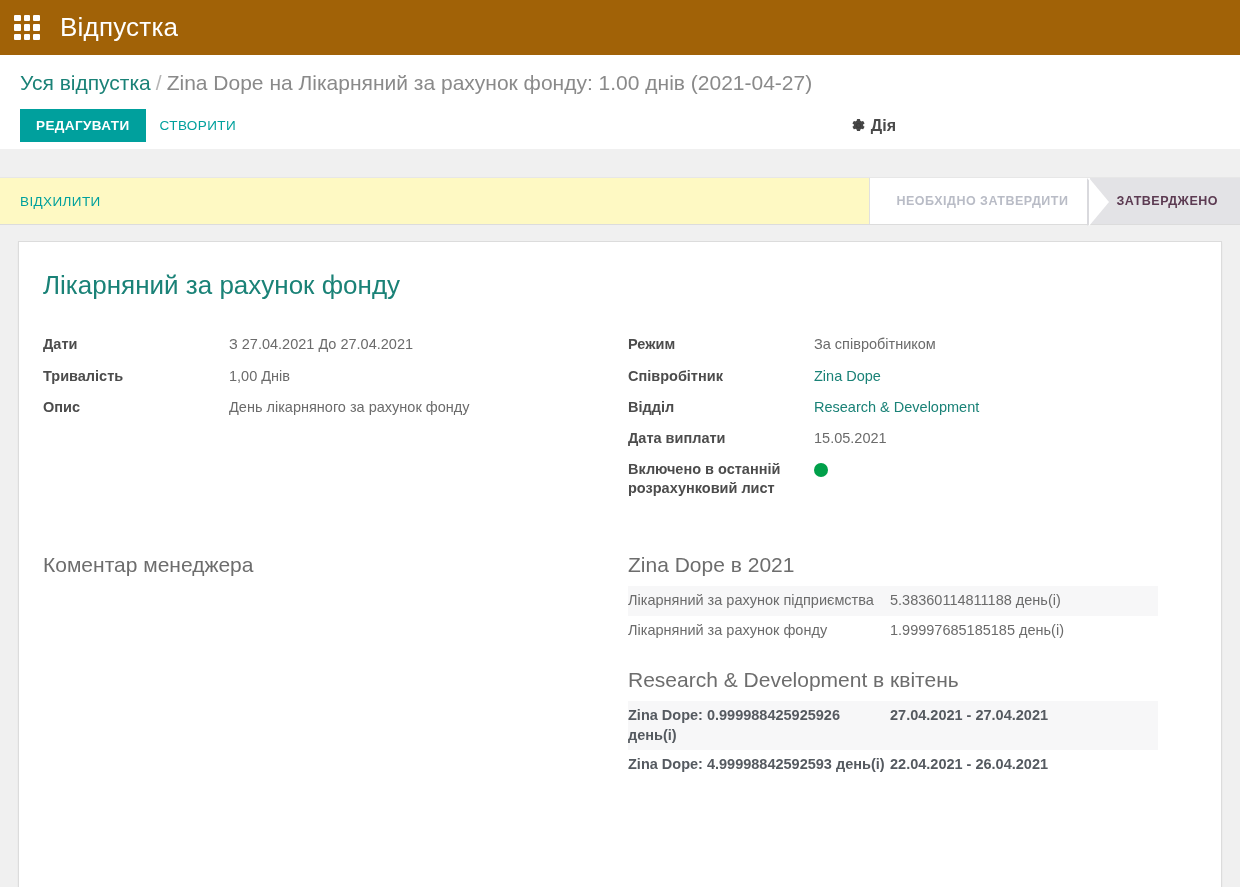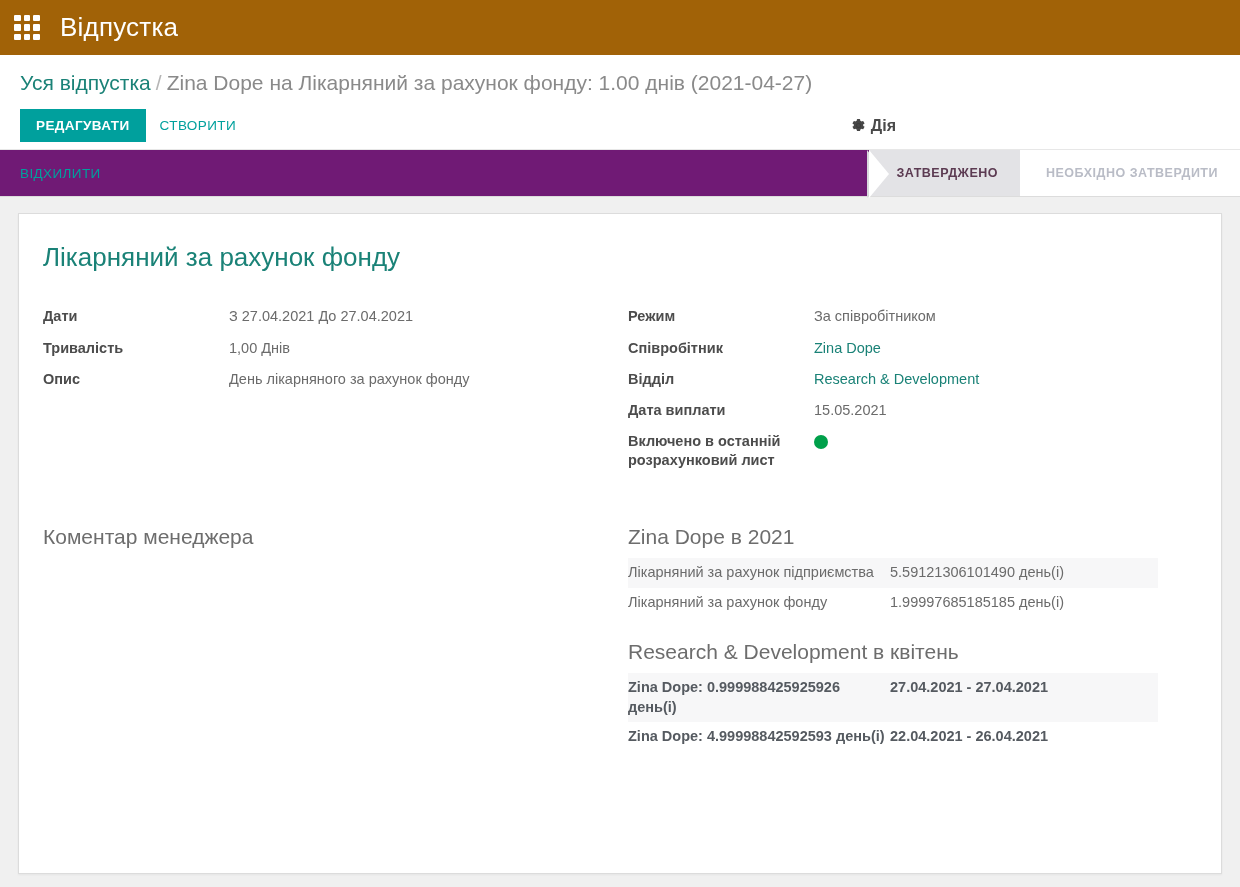--- a/index.html
+++ b/index.html
@@ -102,27 +102,28 @@
     gap: 5px;
     color: #4a4a4a;
     font-size: 16px;
     cursor: pointer;
     font-weight: 600;
   }
   .cog-action svg { display: block; }
 
   
   .statusrow {
-    background: #701a75;
+    background: #fef9c3;
     height: 48px;
     display: flex;
     align-items: stretch;
     border-top: 1px solid #e7e7e7;
     border-bottom: 1px solid #dcdcdc;
     position: relative;
+    margin-top: 28px;
   }
   .statusrow .left {
     display: flex;
     align-items: center;
     padding-left: 20px;
     flex: 1;
   }
   .reject-btn {
     background: transparent;
     border: none;
@@ -297,25 +298,25 @@
     </span>
     <span>Дія</span>
   </div>
 </div>
 
 <div class="statusrow">
   <div class="left">
     <button class="reject-btn">ВІДХИЛИТИ</button>
   </div>
   <div class="statusbar">
+    <div class="stage inactive">
+      <span>НЕОБХІДНО ЗАТВЕРДИТИ</span>
+    </div>
     <div class="stage active">
       <span>ЗАТВЕРДЖЕНО</span>
-    </div>
-    <div class="stage inactive">
-      <span>НЕОБХІДНО ЗАТВЕРДИТИ</span>
     </div>
   </div>
 </div>
 
 <div class="page">
   <div class="card">
 
     <h1 class="sheet-title">Лікарняний за рахунок фонду</h1>
 
     <div class="cols">
@@ -368,21 +369,21 @@
         <h2 class="block-title mgr-title">Коментар менеджера</h2>
         <div></div>
       </div>
 
       <div class="col right">
 
         <h2 class="block-title">Zina Dope в 2021</h2>
         <div class="stat-table">
           <div class="stat-row alt">
             <div class="stat-name">Лікарняний за рахунок підприємства</div>
-            <div class="stat-val">5.59121306101490 день(і)</div>
+            <div class="stat-val">5.38360114811188 день(і)</div>
           </div>
           <div class="stat-row">
             <div class="stat-name">Лікарняний за рахунок фонду</div>
             <div class="stat-val">1.99997685185185 день(і)</div>
           </div>
         </div>
 
         <div class="spacer-22"></div>
 
         <h2 class="block-title">Research &amp; Development в квітень</h2>

